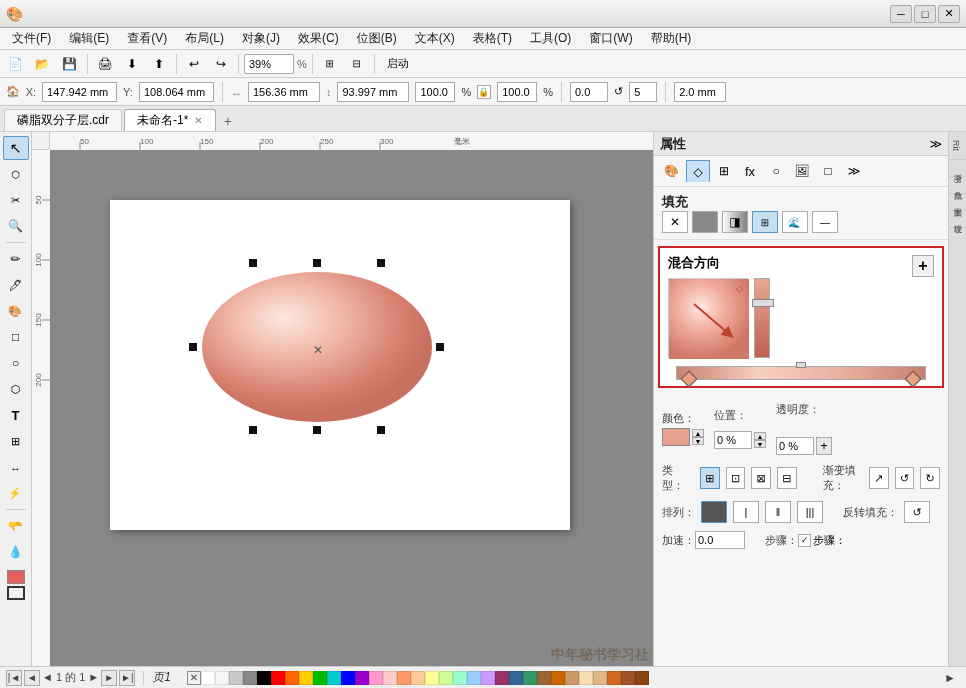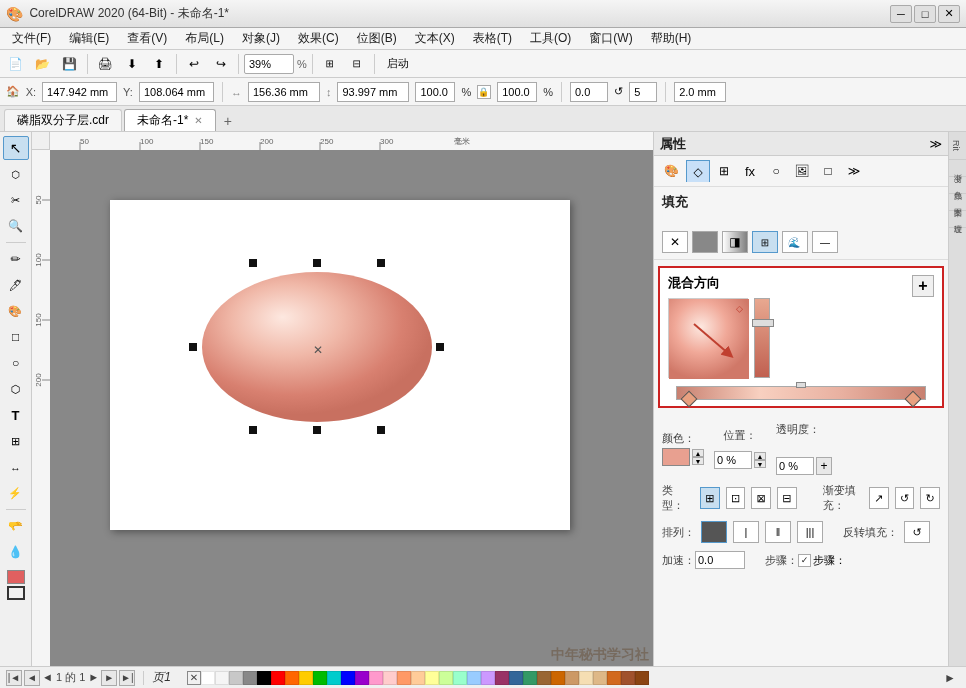--- a/index.html
+++ b/index.html
@@ -107,21 +107,21 @@
       display: flex; flex-direction: column;
     }
     #props-header {
       height: 26px; background: #e8e8e8; border-bottom: 1px solid #ccc;
       display: flex; align-items: center; justify-content: space-between; padding: 0 8px;
     }
     .props-title { font-size: 13px; font-weight: bold; color: #222; }
 
     
     #fill-section { padding: 6px 8px; border-bottom: 1px solid #ddd; }
-    .section-title { font-size: 13px; font-weight: bold; color: #222; margin-bottom: 20px; }
+    .section-title { font-size: 13px; font-weight: bold; color: #222; margin-bottom: 0; }
     .fill-icons { display: flex; gap: 4px; align-items: center; }
     .fill-icon-btn {
       width: 26px; height: 22px; border: 1px solid #aaa; background: white;
       display: flex; align-items: center; justify-content: center; cursor: pointer; font-size: 12px;
     }
     .fill-icon-btn.active { border-color: #5599cc; background: #c8dff0; }
 
     
     #gradient-section {
       padding: 6px 8px; border: 2px solid #cc2222; margin: 6px 4px; background: white;
@@ -244,21 +244,20 @@
       writing-mode: vertical-lr; text-orientation: mixed; padding: 8px 2px; cursor: pointer;
       border-bottom: 1px solid #ccc; font-size: 9px;
     }
   </style>
 </head>
 <body>
 
 <div id="title-bar">
   <div style="display:flex;align-items:center;">
     <span style="font-size:14px;margin-right:6px;">🎨</span>
-    <span style="font-size:12px;color:#333;">CorelDRAW 2020 (64-Bit) - 未命名-1*</span>
   </div>
   <div class="win-controls">
     <div class="win-btn">─</div>
     <div class="win-btn">□</div>
     <div class="win-btn close">✕</div>
   </div>
 </div>
 
 <div id="menu-bar">
   <div class="menu-item">文件(F)</div>
@@ -505,21 +504,21 @@
       <div style="display:flex;flex-direction:column;gap:2px;">
         <span class="cpt-label">颜色：</span>
         <div style="display:flex;align-items:center;gap:2px;">
           <div class="color-swatch"></div>
           <div style="display:flex;flex-direction:column;">
             <div class="cpt-step-btn">▲</div>
             <div class="cpt-step-btn">▼</div>
           </div>
         </div>
       </div>
-      <div style="display:flex;flex-direction:column;gap:8px;align-items:center;">
+      <div style="display:flex;flex-direction:column;gap:8px;">
         <span class="cpt-label">位置：</span>
         <div style="display:flex;align-items:center;gap:2px;">
           <input class="cpt-input" value="0 %" style="">
           <div style="display:flex;flex-direction:column;">
             <div class="cpt-step-btn">▲</div>
             <div class="cpt-step-btn">▼</div>
           </div>
         </div>
       </div>
       <div style="display:flex;flex-direction:column;gap:20px;">

